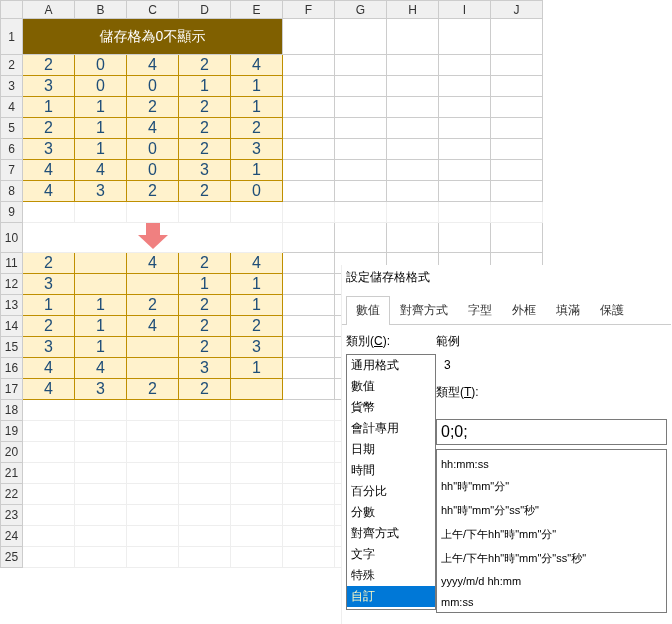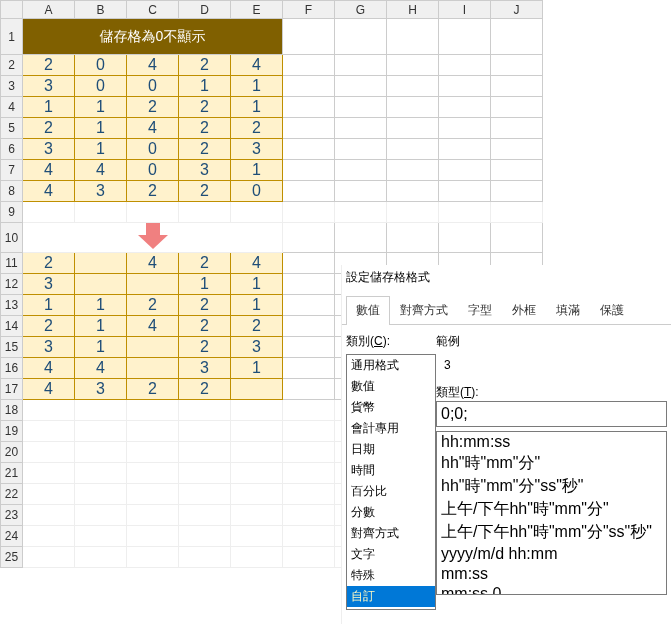--- a/index.html
+++ b/index.html
@@ -104,37 +104,37 @@
       background: #fff;
     }
     .cat-list .item { padding: 2px 4px; font-size: 12px; cursor: pointer; }
     .cat-list .item.sel { background: #0078D7; color: #fef9c3; }
     .right { flex: 1; }
     .sample-label { margin-bottom: 6px; }
     .sample-val {
       padding: 2px 8px 12px 8px;
       font-size: 12px;
     }
-    .type-label { margin-bottom: 0; }
+    .type-label { margin-bottom: 18px; }
     .type-label .u { text-decoration: underline; }
     .type-input {
       width: 100%;
       border: 1px solid #7A7A7A;
       padding: 3px 4px;
       font-size: 16px;
       margin-bottom: 4px;
       font-family: inherit;
     }
     .type-list {
       border: 1px solid #7A7A7A;
       height: 164px;
       overflow: hidden;
       background: #fff;
     }
-    .type-list .item { padding: 1px 4px; font-size: 16px; cursor: pointer; white-space: nowrap; }
+    .type-list .item { padding: 1px 4px; font-size: 11px; cursor: pointer; white-space: nowrap; margin-top: 7px; }
   </style>
 </head>
 <body>
 
 <table class="grid">
   <thead>
     <tr>
       <th class="corner"></th>
       <th class="colh">A</th>
       <th class="colh">B</th>

